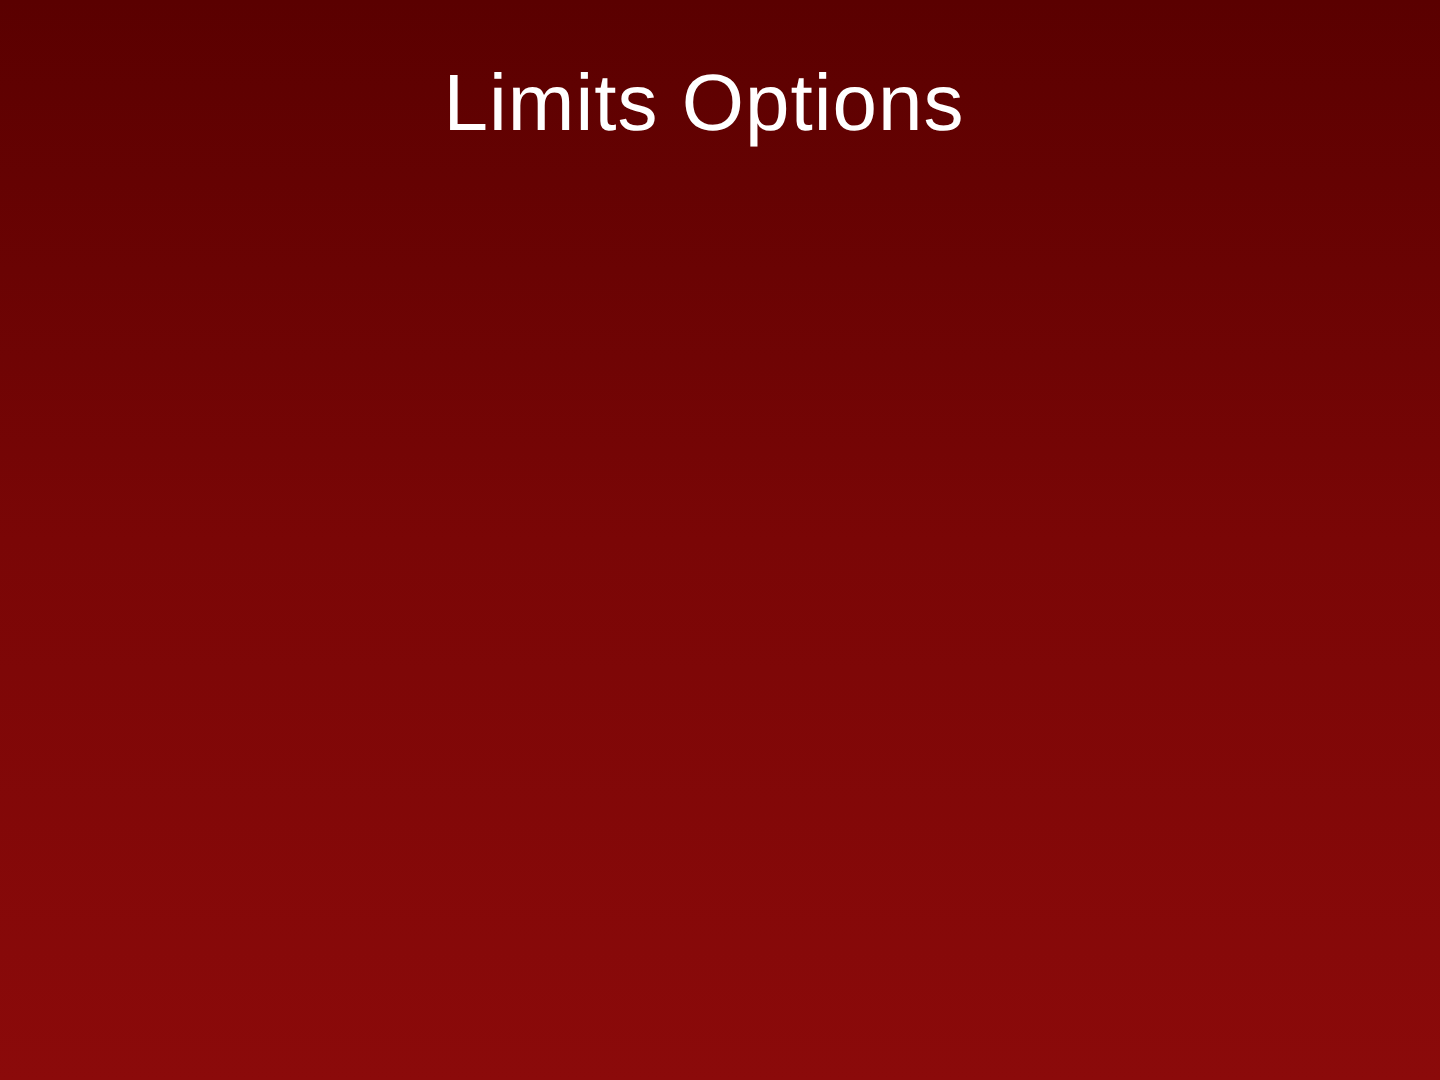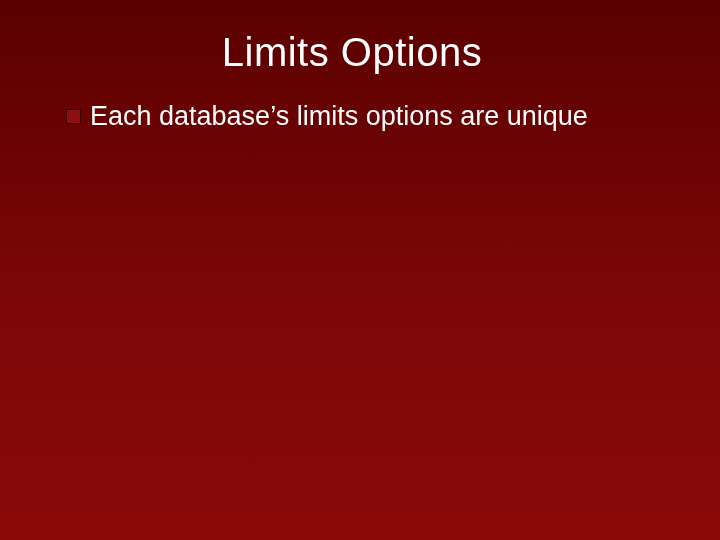--- a/index.html
+++ b/index.html
@@ -51,15 +51,14 @@
     vertical-align: 1px;
     text-indent: 0;
   }
 </style>
 </head>
 <body>
 
 <div class="slide">
   <div class="title">Limits Options</div>
   <ul class="bullets">
-    <li>Each database’s limits options are unique</li>
   </ul>
 </div>
 
 </body></html>

